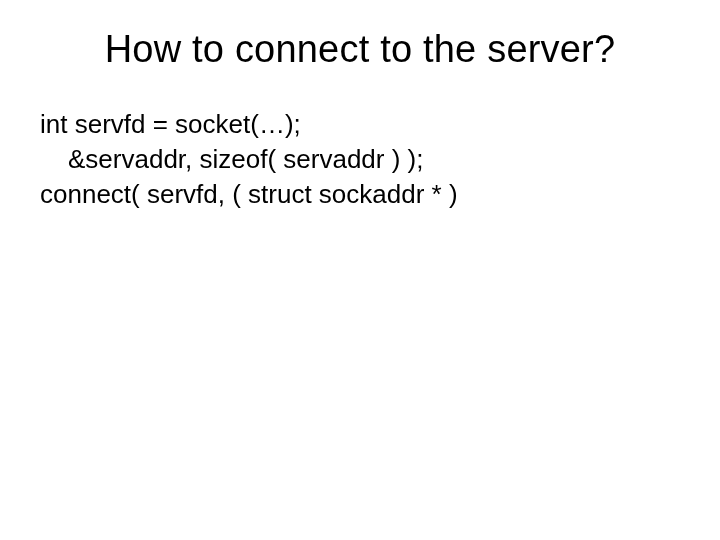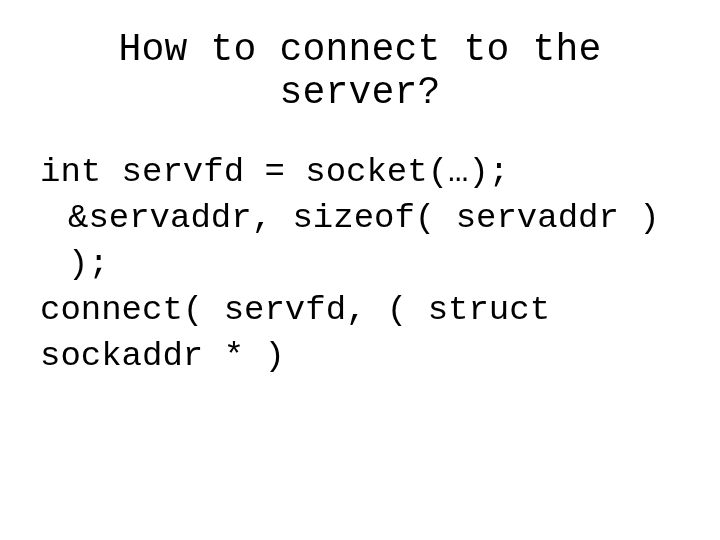--- a/index.html
+++ b/index.html
@@ -12,33 +12,32 @@
       height: 540px;
       background: #ffffff;
       font-family: Arial, Helvetica, sans-serif;
       color: #000000;
       overflow: hidden;
     }
     .slide {
       width: 100%;
       height: 100%;
       padding: 28px 40px 40px 40px;
-      font-family: Liberation Mono, monospace;
     }
     .title {
       font-size: 38px;
       font-weight: 400;
       text-align: center;
       margin-bottom: 36px;
       margin-left: 10px;
       margin-right: 10px;
       letter-spacing: 0.2px;
     }
     .code-block {
-      font-size: 34px;
+      font-size: 26px;
       font-weight: 400;
       line-height: 1.35;
     }
     .code-line {
       display: block;
     }
     .code-indent {
       padding-left: 28px;
     }
   </style>

